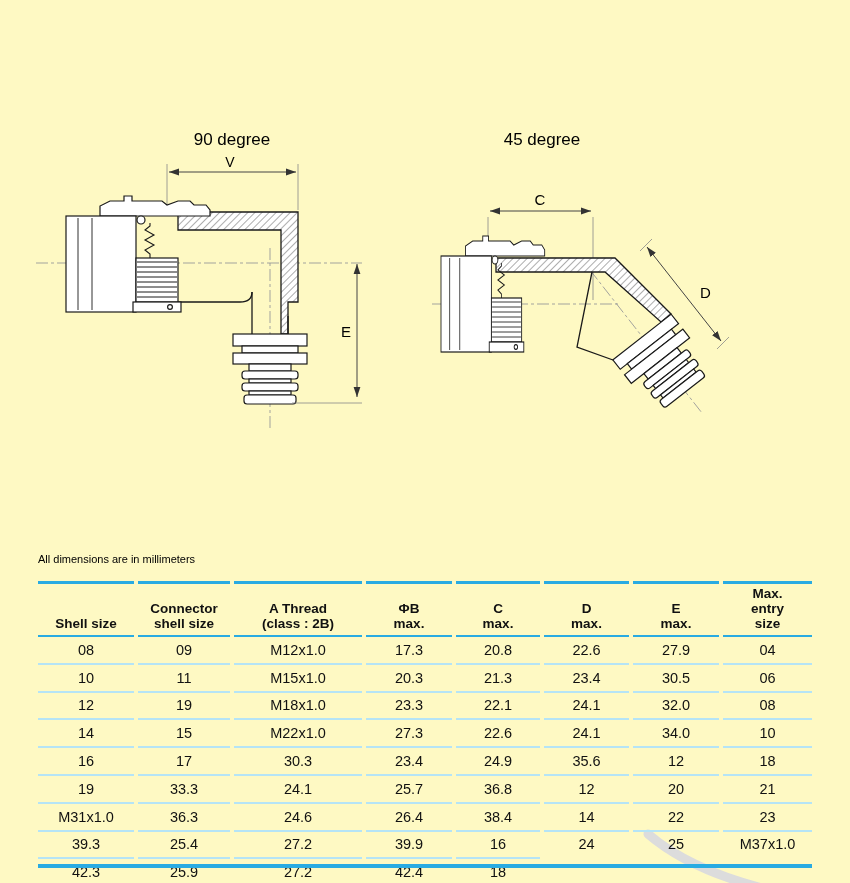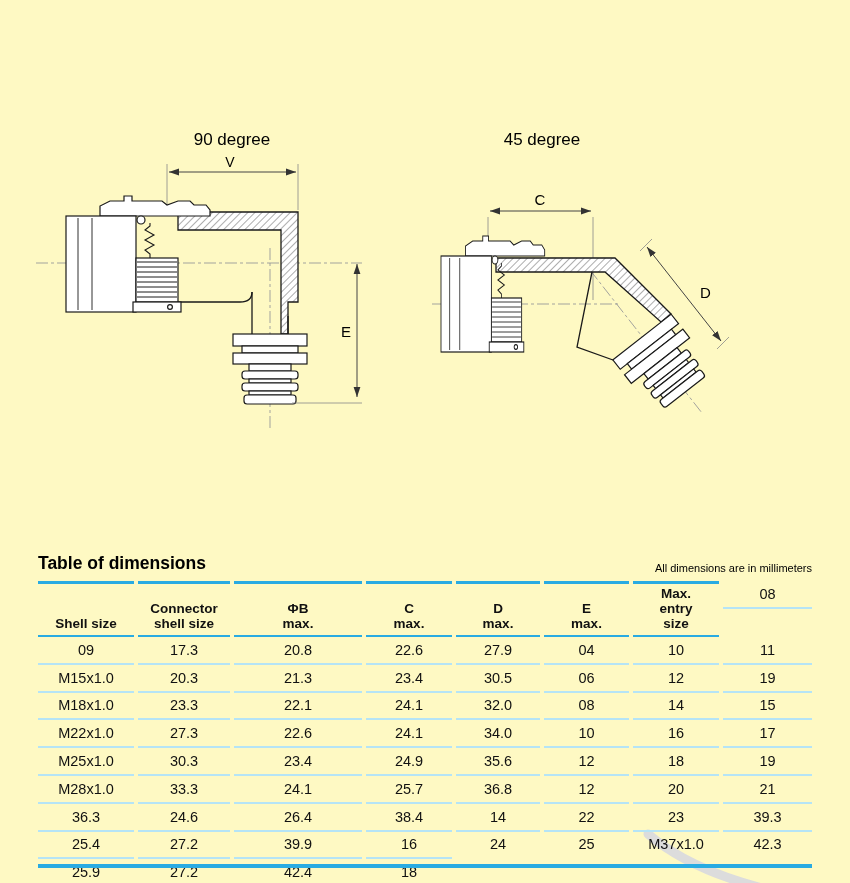--- a/index.html
+++ b/index.html
@@ -140,42 +140,44 @@
       <g stroke="#888" stroke-width="0.8">
         <line x1="640" y1="251" x2="652" y2="239"></line>
         <line x1="717" y1="349" x2="729" y2="337"></line>
       </g>
       <line x1="647" y1="247" x2="721" y2="341" stroke="#444" stroke-width="1" marker-start="url(#as)" marker-end="url(#ae)"></line>
       <text x="700" y="298" font-size="15" text-anchor="start">D</text>
     </g>
   </svg>
 
   <div class="heading-row">
-    <div class="table-heading">Table of dimensions</div>
     <div class="table-note">All dimensions are in millimeters</div>
   </div>
 
   <div class="dim-table">
     <div class="th">Shell size</div>
     <div class="th">Connector
 shell size</div>
+    <div class="th">A Thread
+(class : 2B)</div>
     <div class="th">ΦB
 max.</div>
     <div class="th">C
 max.</div>
     <div class="th">D
 max.</div>
     <div class="th">E
 max.</div>
     <div class="th">Max.
 entry
 size</div>
 
     <div class="td">08</div>
     <div class="td">09</div>
+    <div class="td">M12x1.0</div>
     <div class="td">17.3</div>
     <div class="td">20.8</div>
     <div class="td">22.6</div>
     <div class="td">27.9</div>
     <div class="td">04</div>
 
     <div class="td">10</div>
     <div class="td">11</div>
     <div class="td">M15x1.0</div>
     <div class="td">20.3</div>
@@ -197,38 +199,37 @@
     <div class="td">15</div>
     <div class="td">M22x1.0</div>
     <div class="td">27.3</div>
     <div class="td">22.6</div>
     <div class="td">24.1</div>
     <div class="td">34.0</div>
     <div class="td">10</div>
 
     <div class="td">16</div>
     <div class="td">17</div>
-    <div class="td">M25x1.0</div>
     <div class="td">30.3</div>
     <div class="td">23.4</div>
     <div class="td">24.9</div>
     <div class="td">35.6</div>
     <div class="td">12</div>
 
     <div class="td">18</div>
     <div class="td">19</div>
-    <div class="td">M28x1.0</div>
     <div class="td">33.3</div>
     <div class="td">24.1</div>
     <div class="td">25.7</div>
     <div class="td">36.8</div>
     <div class="td">12</div>
 
     <div class="td">20</div>
     <div class="td">21</div>
+    <div class="td">M31x1.0</div>
     <div class="td">36.3</div>
     <div class="td">24.6</div>
     <div class="td">26.4</div>
     <div class="td">38.4</div>
     <div class="td">14</div>
 
     <div class="td">22</div>
     <div class="td">23</div>
     <div class="td">39.3</div>
     <div class="td">25.4</div>

